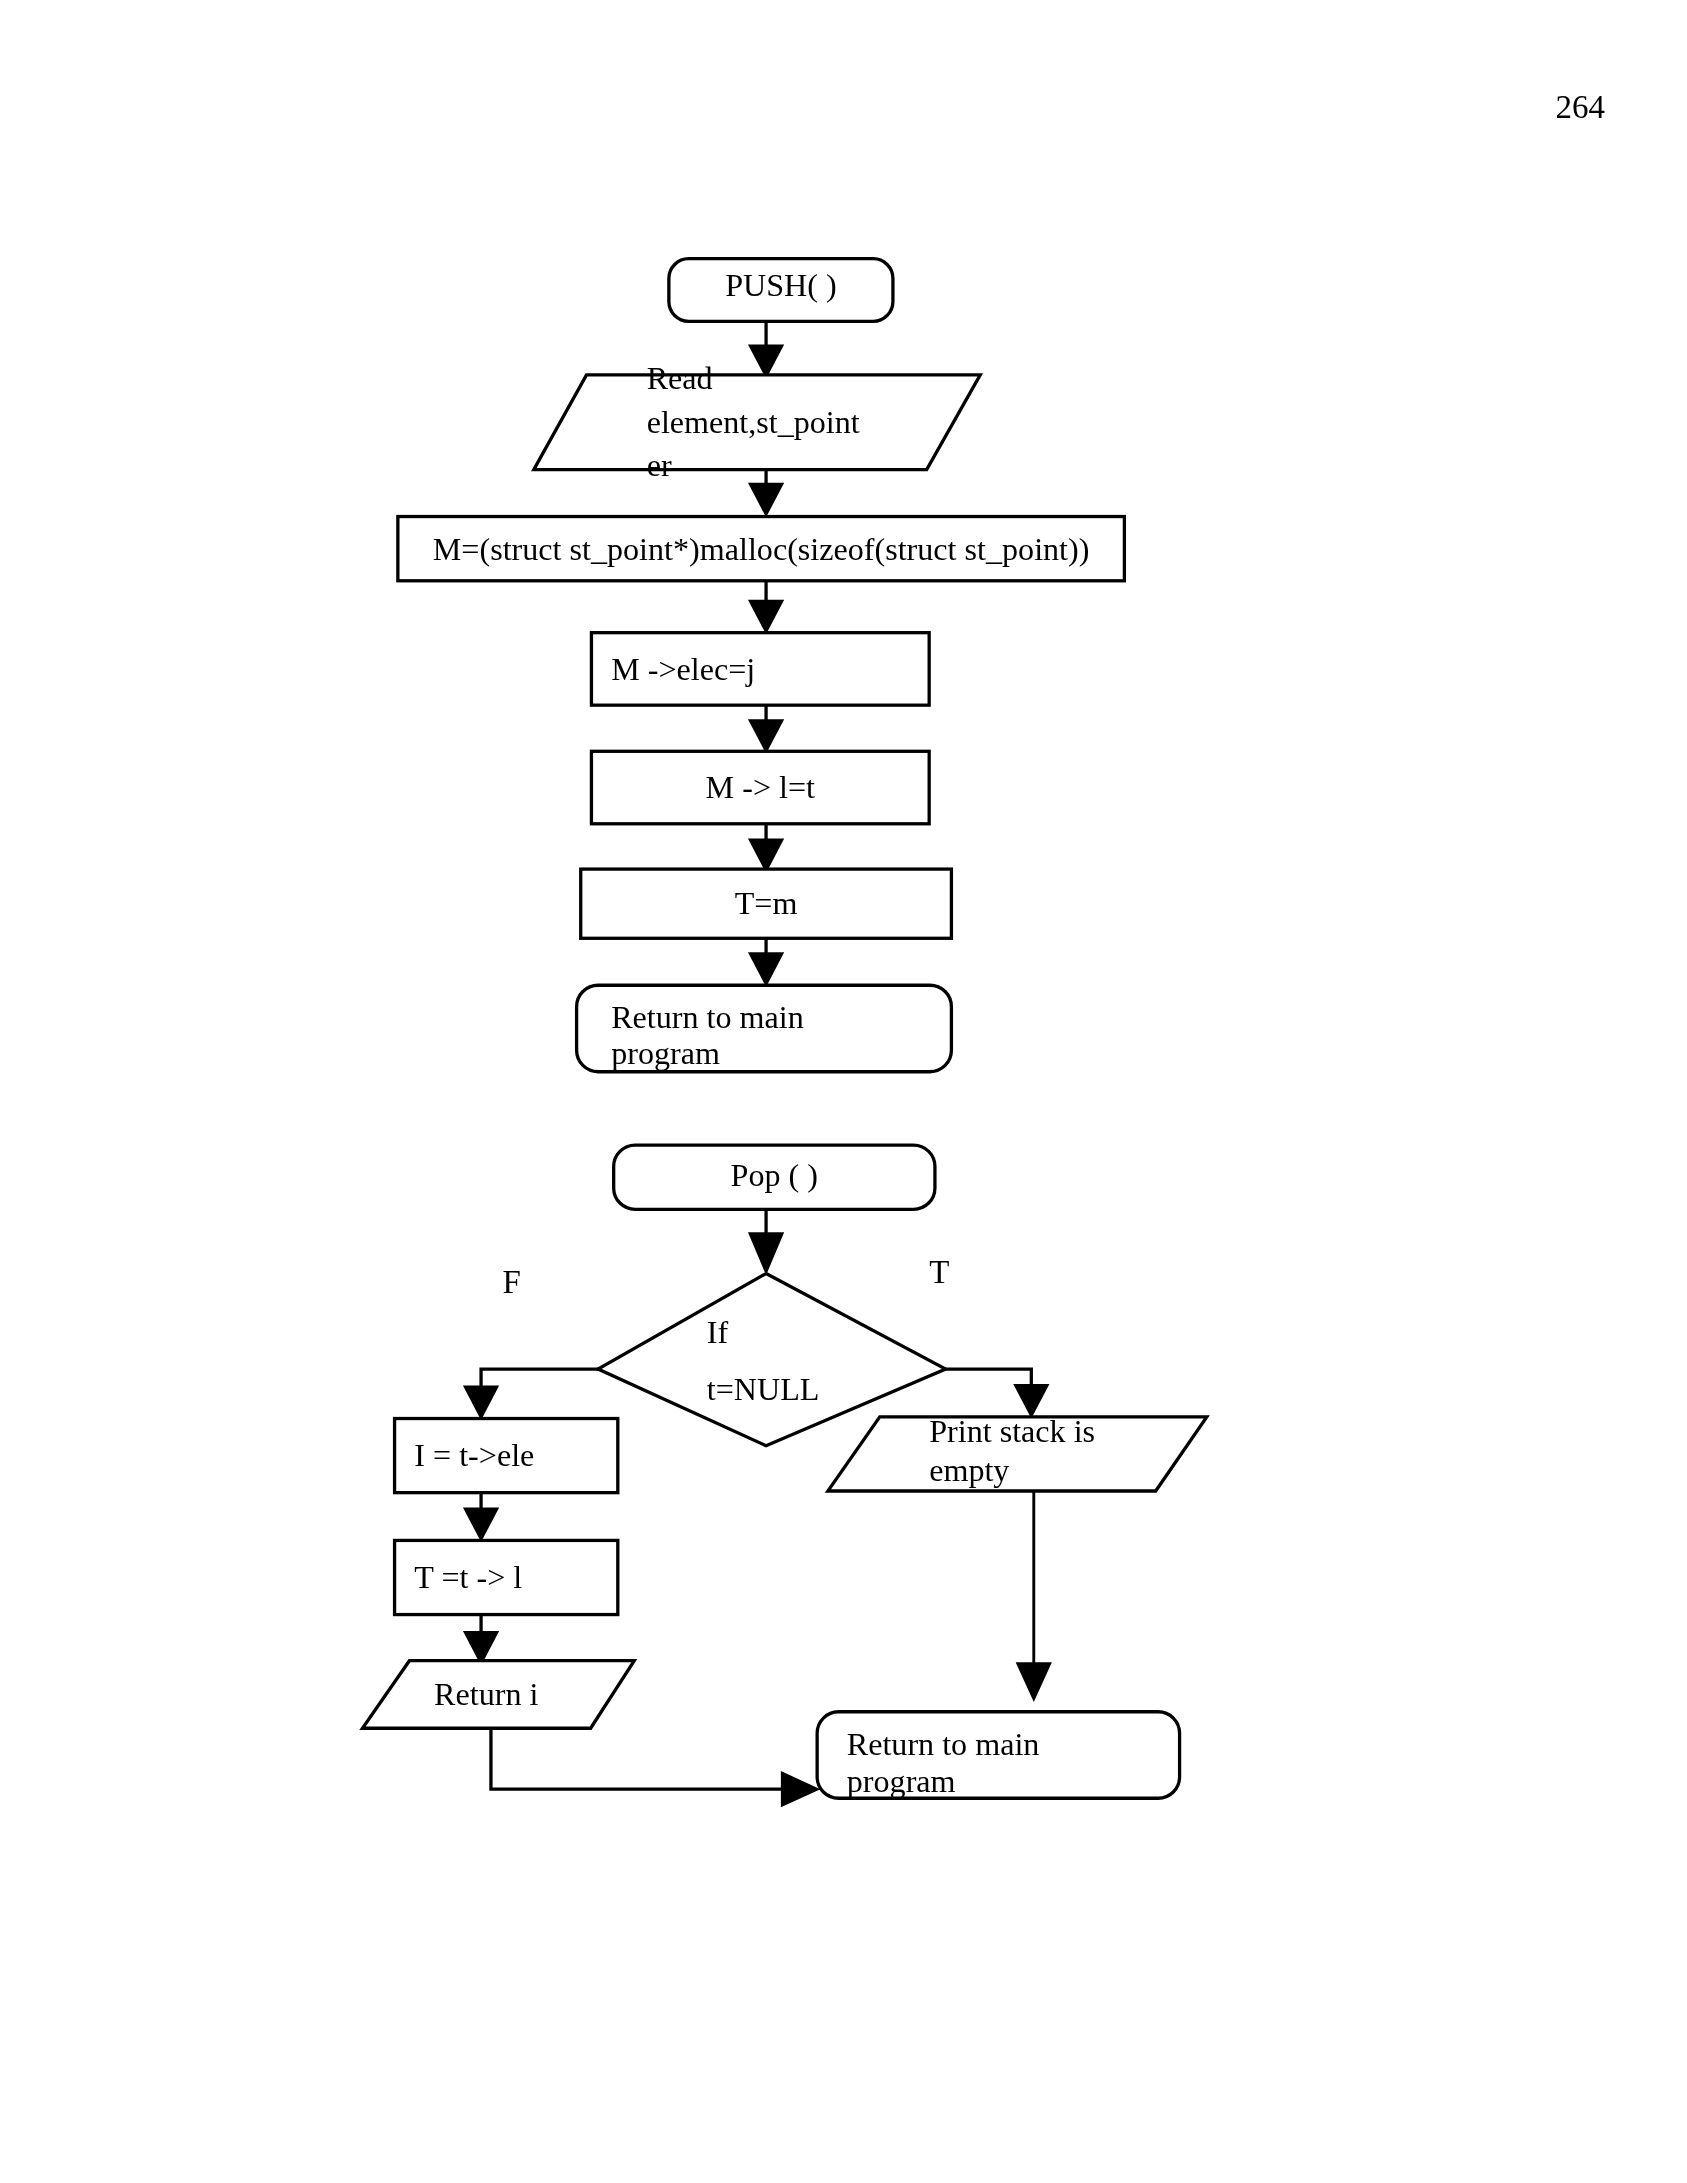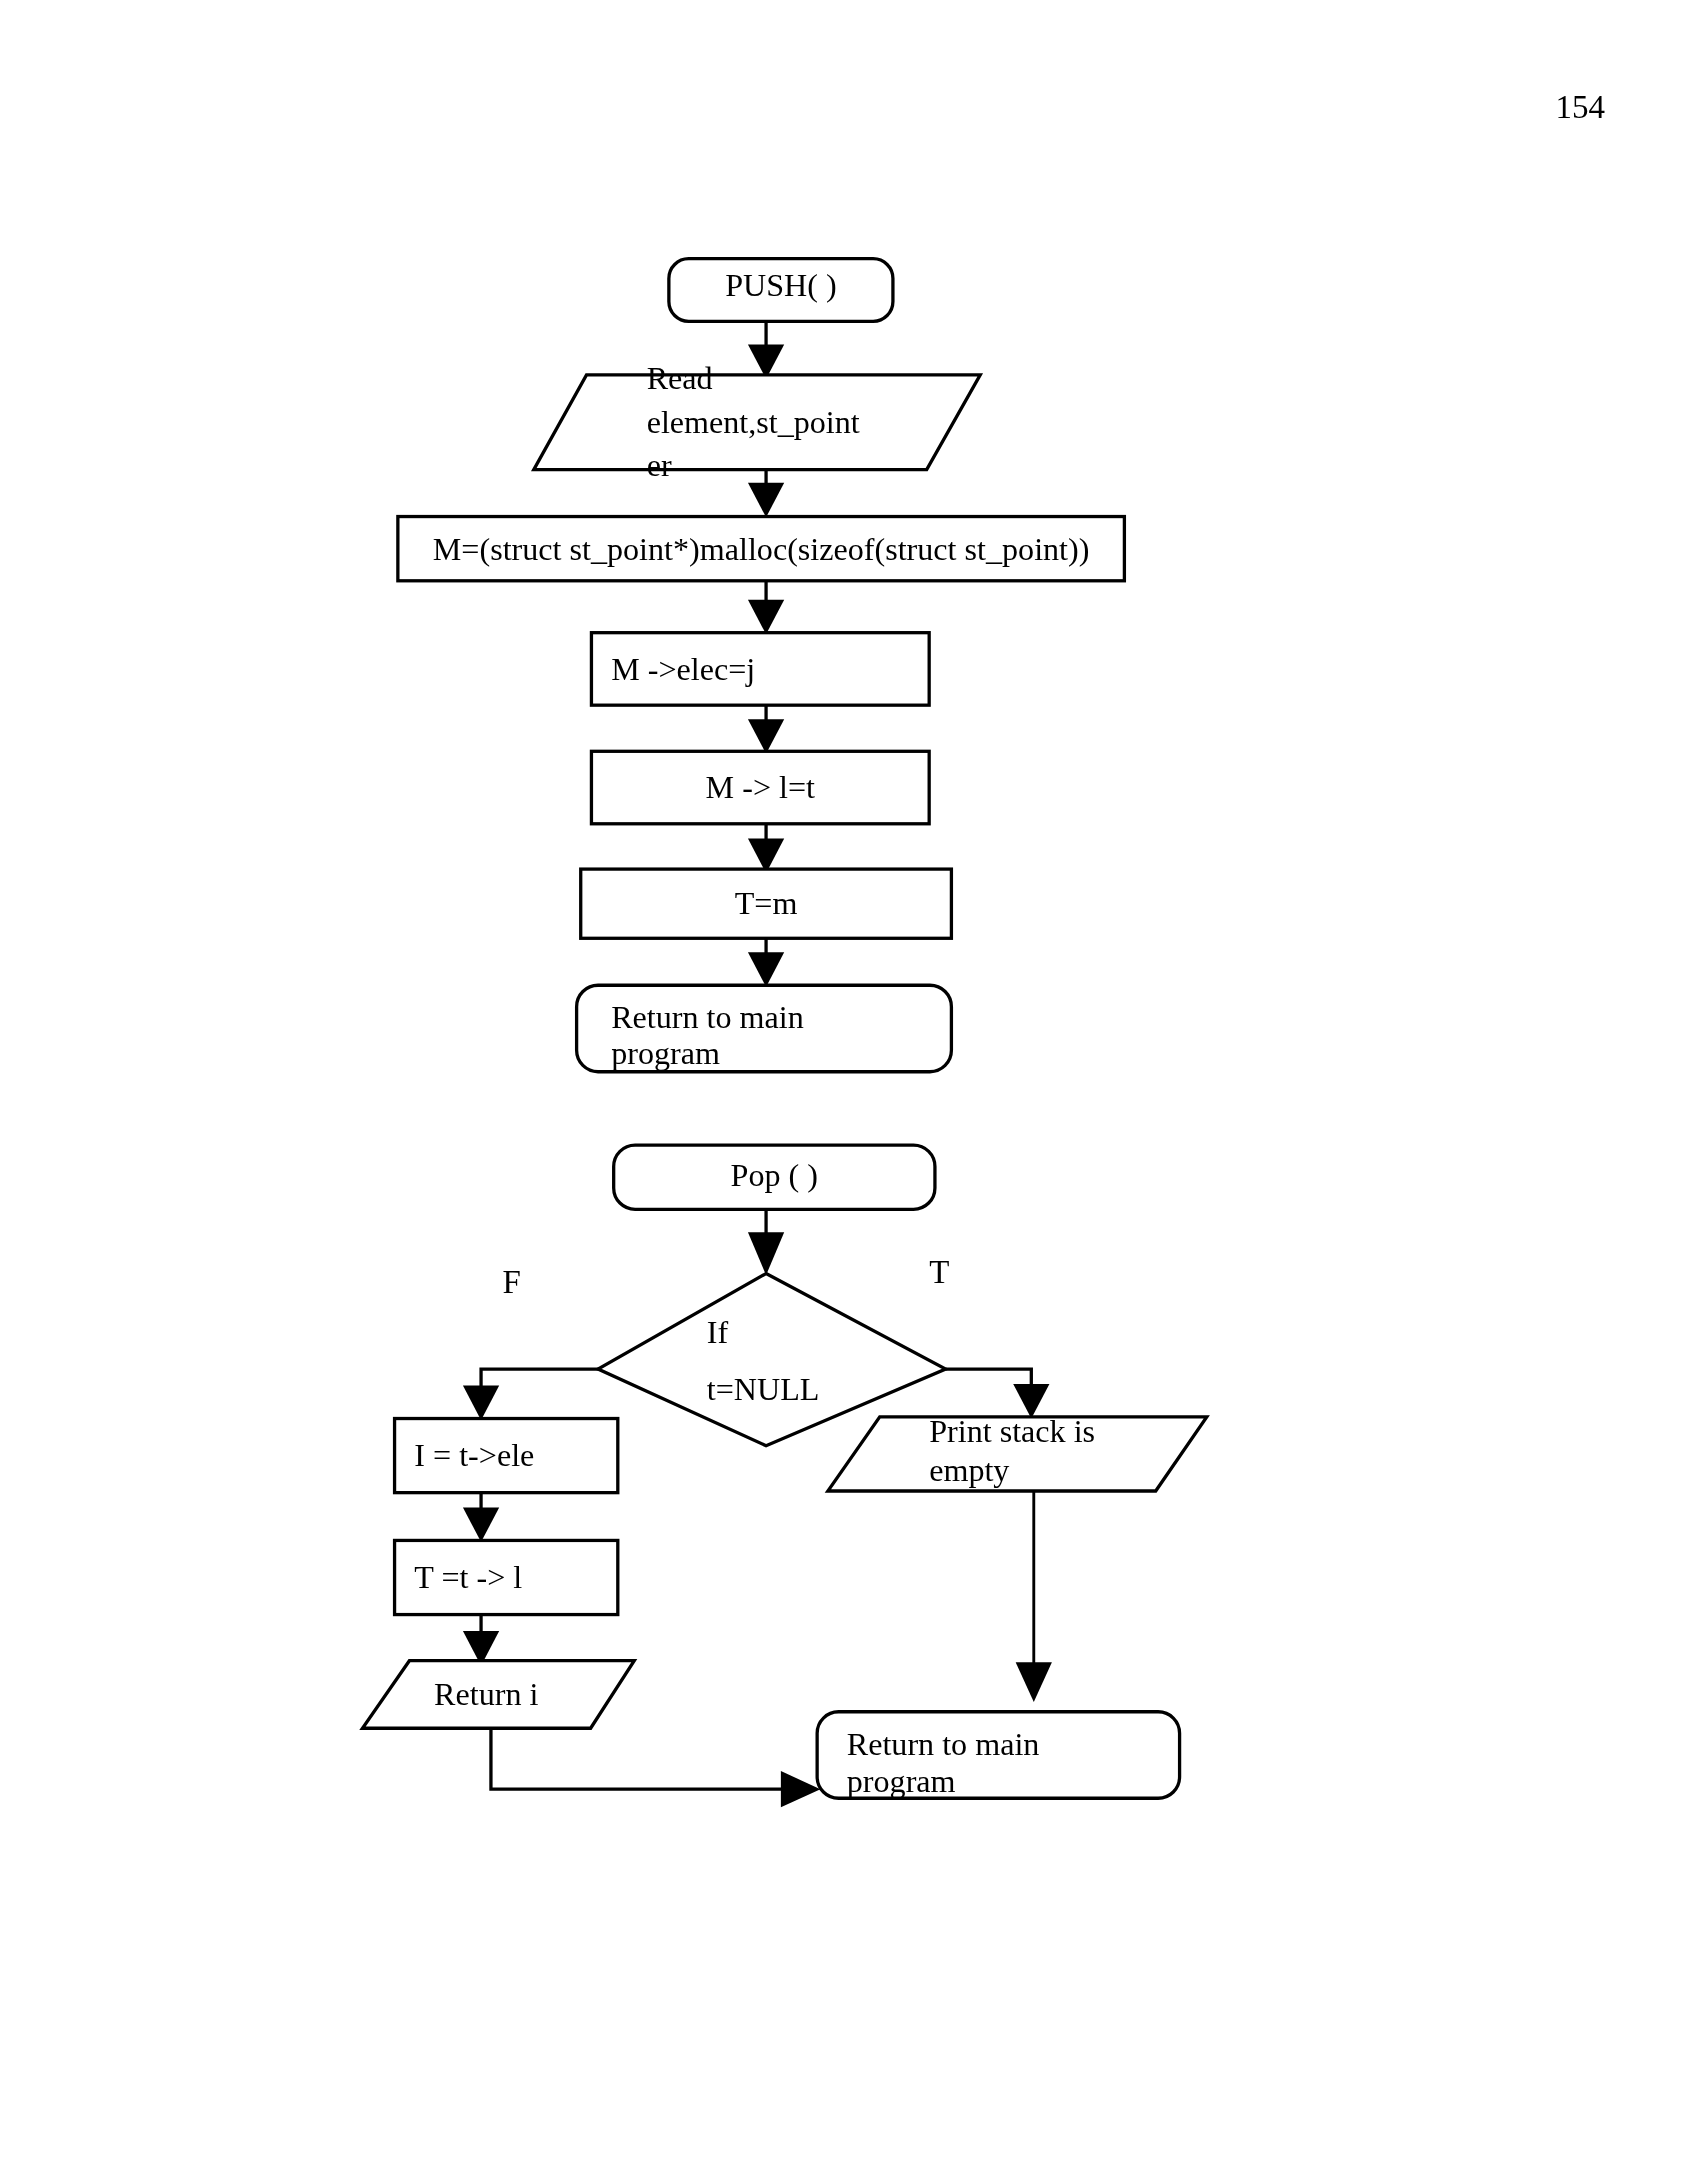--- a/index.html
+++ b/index.html
@@ -64,21 +64,21 @@
     font-family: "Liberation Serif", "DejaVu Serif", serif;
     font-size: 40px;
     fill: #000000;
   }
 </style>
 </head>
 <body>
 
 <div id="page">
 
-  <div id="page-number">154</div>
+  <div id="page-number">264</div>
 
   <svg id="flow" viewBox="0 0 2048 2650">
 
     <defs>
       <marker id="arrow" markerWidth="10" markerHeight="10" refX="0" refY="5" orient="auto" markerUnits="strokeWidth">
         <path d="M0,0 L0,10 L9,5 z" class="arrowhead"></path>
       </marker>
     </defs>
 
     <g>

